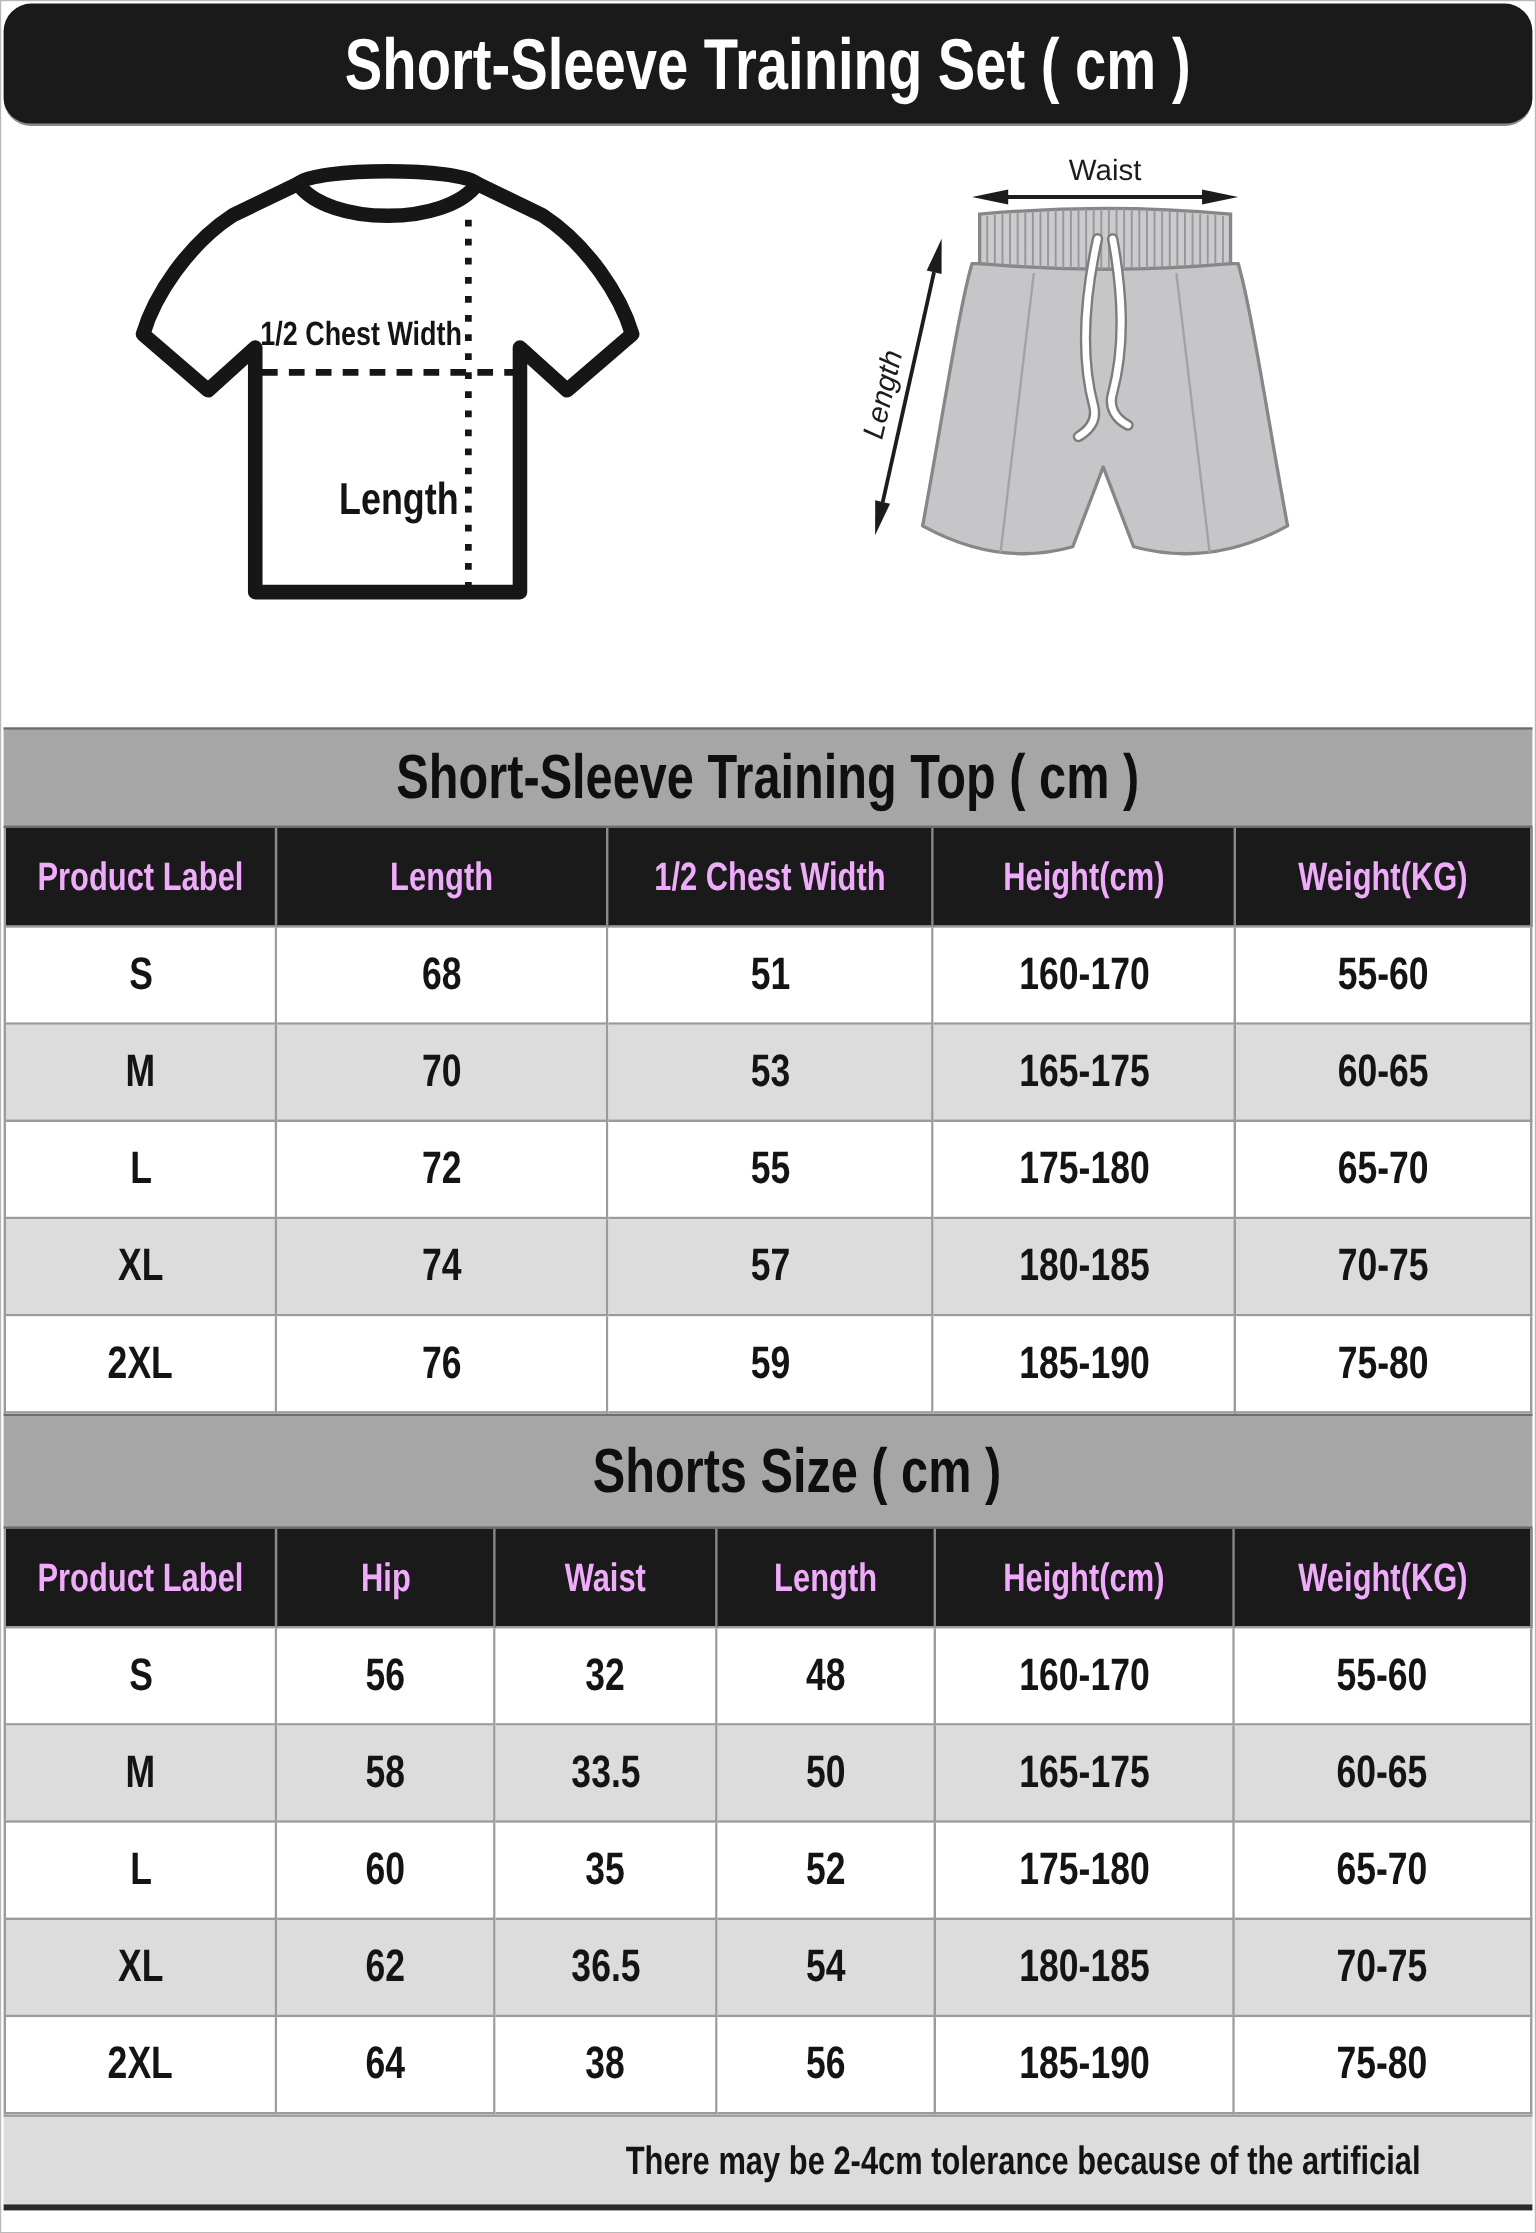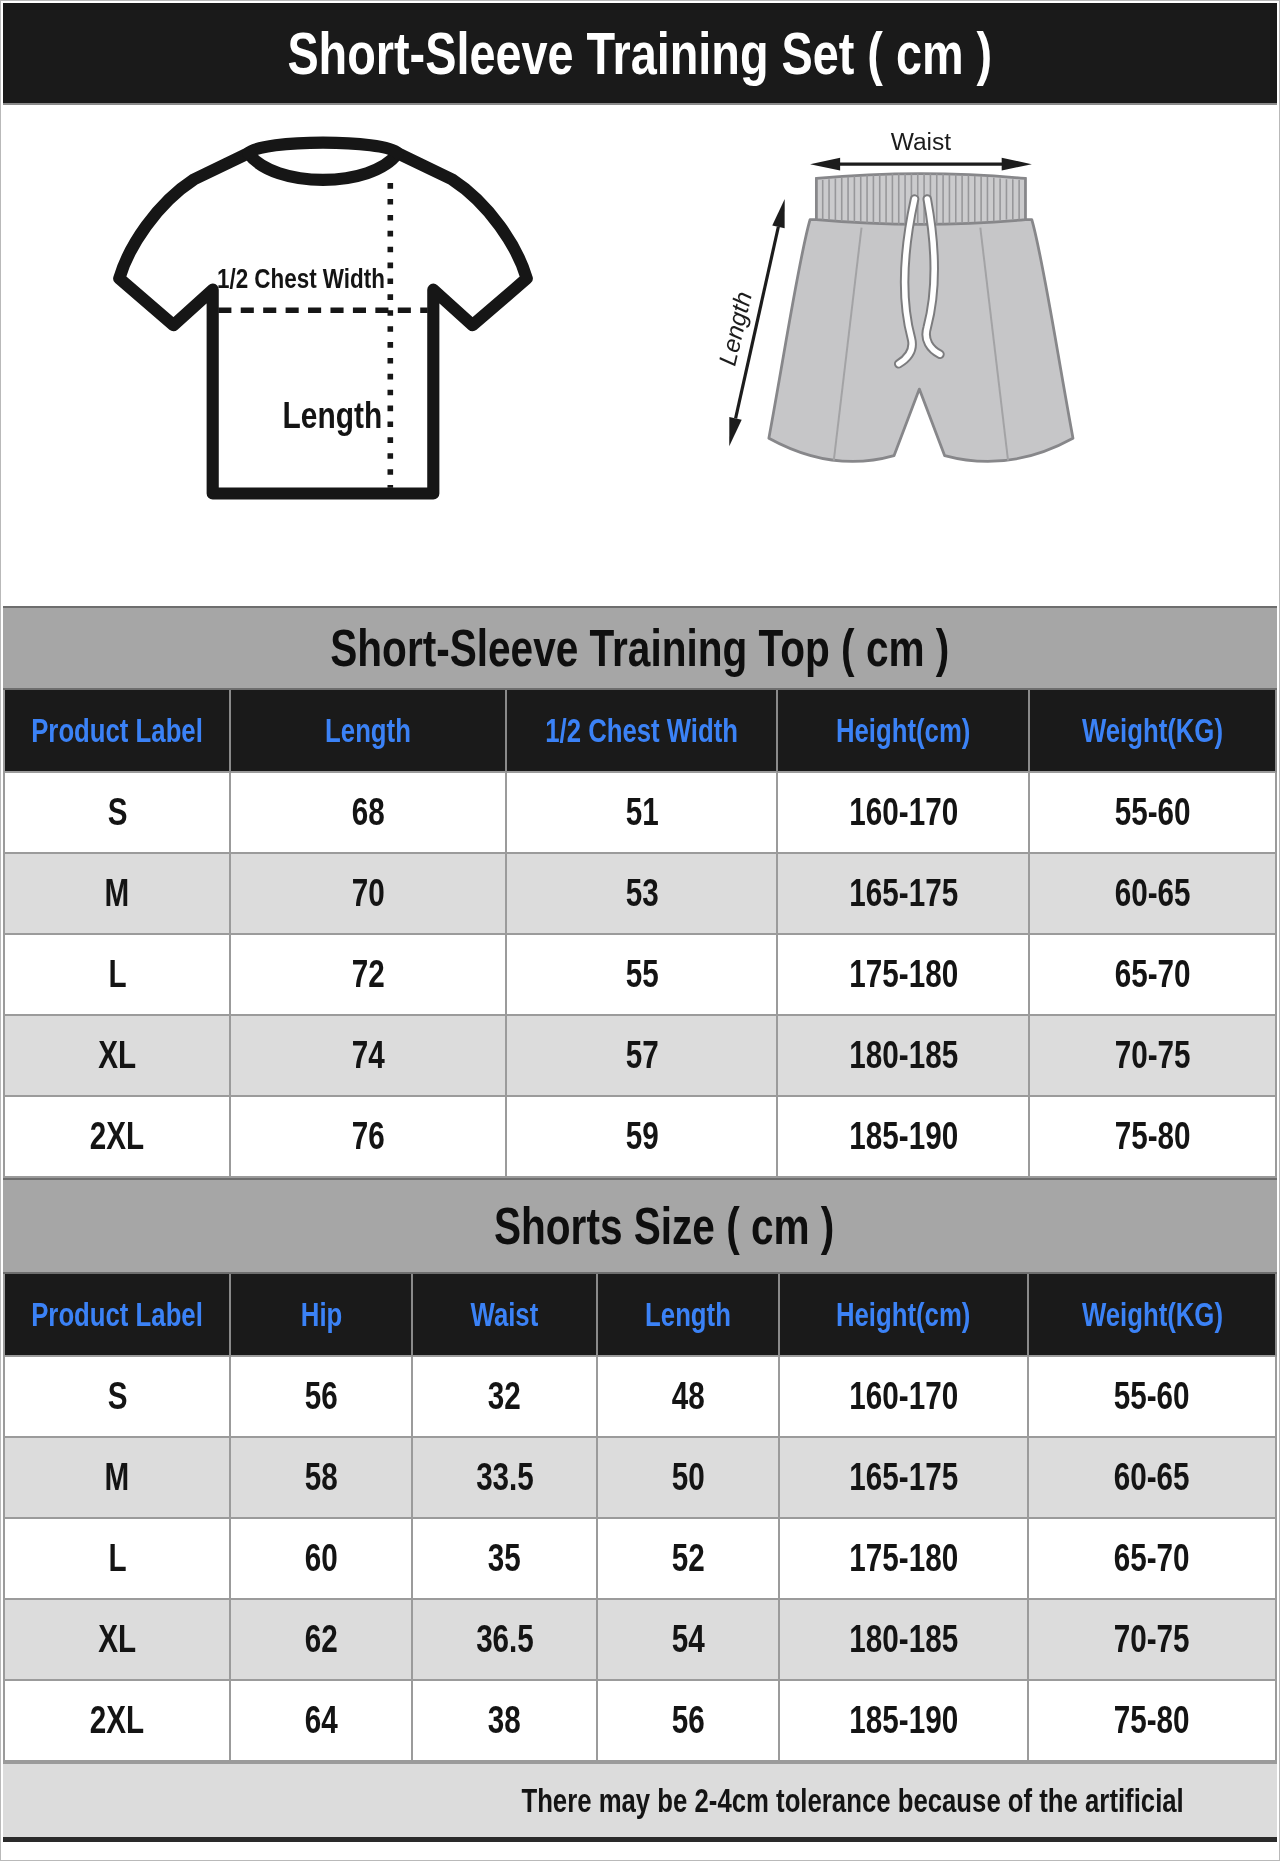--- a/index.html
+++ b/index.html
@@ -11,20 +11,21 @@
     padding:2px 2px 0 2px; overflow:hidden;
   }
   
   .tx { display:inline-block; transform:scaleX(0.78); transform-origin:center; white-space:nowrap; }
 
   
   .title-band {
     height:102px; background:#1a1a1a; color:#ffffff;
     display:flex; align-items:center; justify-content:center;
     border-bottom:2px solid #8a8a8a;
+    border-radius:23px;
   }
   .title-band .tx { font-size:60px; font-weight:bold; letter-spacing:0px; }
 
   
   .illus { position:relative; height:501px; background:#ffffff; }
   .tshirt-svg  { position:absolute; left:105px; top:22px;  width:430px; height:402px; }
   .shorts-svg  { position:absolute; left:688px; top:18px;  width:444px; height:396px; }
   svg text { font-family:"Liberation Sans", sans-serif; }
   .tshirt-label { font-weight:bold; fill:#141414; }
   .waist-label  { fill:#1c1c1c; }
@@ -44,21 +45,21 @@
   .grid { display:grid; width:100%; border-left:2px solid #9b9b9b; }
   .t1 { grid-template-columns:17.8% 21.7% 21.3% 19.8% 19.4%; }
   .t2 { grid-template-columns:17.8% 14.3% 14.5% 14.3% 19.6% 19.5%; }
   .row { display:contents; }
   .cell {
     display:flex; align-items:center; justify-content:center;
     border-right:2px solid #9b9b9b; border-bottom:2px solid #9b9b9b;
     height:81px; background:#ffffff; color:#141414;
   }
   .cell .tx { font-size:38px; font-weight:bold; }
-  .hcell { height:83px; background:#1a1a1a; color:#3b82f6; border-right-color:#8a8a8a; }
+  .hcell { height:83px; background:#1a1a1a; color:#f0abfc; border-right-color:#8a8a8a; }
   .hcell .tx { font-size:33px; font-weight:bold; }
   .row.alt .cell { background:#dcdcdc; }
 
   
   .footer {
     height:75px; background:#dcdcdc; color:#141414;
     display:flex; align-items:center; justify-content:flex-end;
     border-top:2px solid #9b9b9b;
   }
   .footer .tx { font-size:33px; font-weight:bold; }

